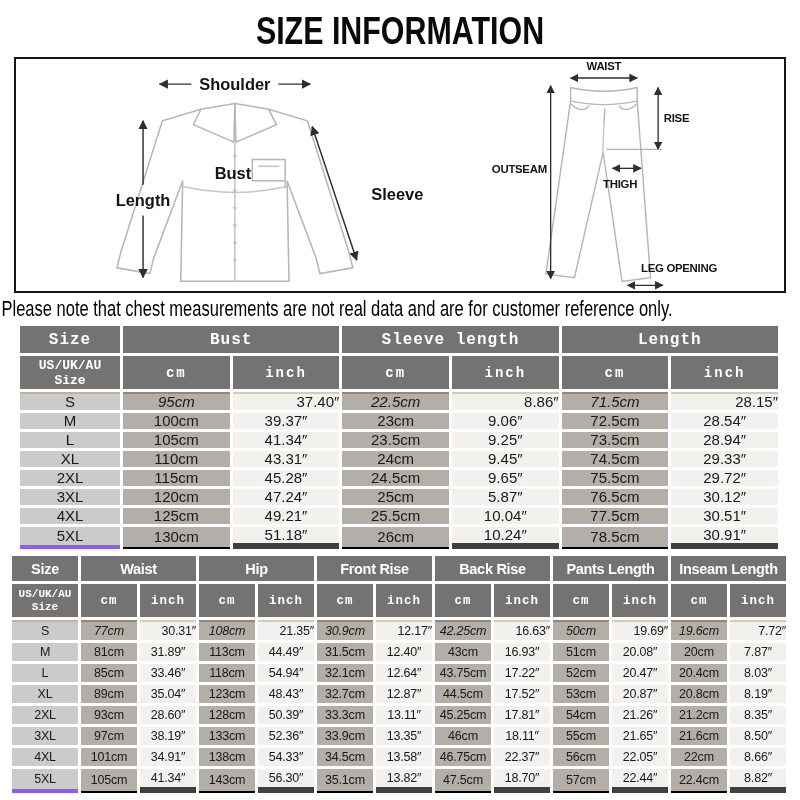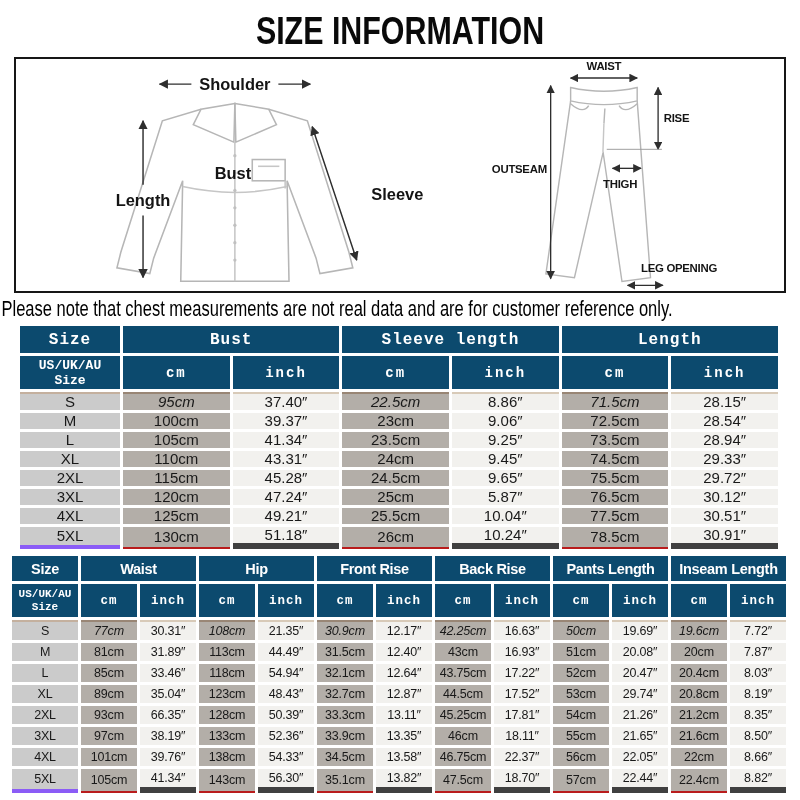--- a/index.html
+++ b/index.html
@@ -21,36 +21,36 @@
   .pants{width:43%;}
   .note{
     margin-top:2px;padding-left:2px;font-size:22px;line-height:27px;
     white-space:nowrap;transform:scaleX(.75);transform-origin:0 50%;
     width:134%;color:#000;
   }
   table{border-collapse:separate;border-spacing:3px;table-layout:fixed;}
   .t1{width:764px;margin:1px 0 0 17px;}
   .t2{width:780px;margin:1px 0 0 9px;}
   th,td{text-align:center;vertical-align:middle;padding:0;overflow:hidden;white-space:nowrap;}
-  th.g{background:#0c4a6e;color:#fff;font-weight:700;}
+  th.g{background:#737373;color:#fff;font-weight:700;}
   .t1 th.top{height:27px;font-family:"Liberation Mono",monospace;font-size:16px;letter-spacing:1px;}
   .t1 th.sub{height:33px;font-family:"Liberation Mono",monospace;font-size:13px;line-height:15px;white-space:normal;}
   .t1 th.unit{height:33px;font-family:"Liberation Mono",monospace;font-size:14px;letter-spacing:2px;}
   .t1 td{height:16px;line-height:16px;font-size:15px;}
   .t2 th.top{height:25px;font-size:14.5px;letter-spacing:-0.3px;}
   .t2 th.sub{height:33px;font-family:"Liberation Mono",monospace;font-size:11px;line-height:13px;white-space:normal;}
   .t2 th.unit{height:33px;font-family:"Liberation Mono",monospace;font-size:12.5px;letter-spacing:1px;}
   .t2 td{height:18px;line-height:18px;font-size:12.5px;letter-spacing:-0.2px;}
   td.size{background:#cbcbcb;color:#191919;}
   td.cm{background:#b3aea8;color:#191919;}
   td.inch{background:#f2f1ee;color:#191919;}
   tbody tr:first-child td.cm{border-top:2px solid #998675;font-style:italic;}
   tbody tr:first-child td.size{border-top:2px solid #c4b09e;}
-  tbody tr:first-child td.inch{border-top:2px solid #d8cab8;}
-  tbody tr:last-child td.cm{border-bottom:2px solid #b91c1c;margin-top:24px;}
+  tbody tr:first-child td.inch{border-top:2px solid #d8cab8;text-align:right;}
+  tbody tr:last-child td.cm{border-bottom:2px solid #000000;margin-top:24px;}
   tbody tr:last-child td.size{border-bottom:4px solid #8b5cf6;}
   tbody tr:last-child td.inch{border-bottom:6px solid #404040;}
   text{font-family:"Liberation Sans",sans-serif;}
 </style>
 </head>
 <body>
 
 <div class="title">SIZE INFORMATION</div>
 
 <div class="dbox">
@@ -325,28 +325,28 @@
         <td class="size">XL</td>
         <td class="cm">89cm</td>
         <td class="inch">35.04″</td>
         <td class="cm">123cm</td>
         <td class="inch">48.43″</td>
         <td class="cm">32.7cm</td>
         <td class="inch">12.87″</td>
         <td class="cm">44.5cm</td>
         <td class="inch">17.52″</td>
         <td class="cm">53cm</td>
-        <td class="inch">29.74″</td>
+        <td class="inch">20.87″</td>
         <td class="cm">20.8cm</td>
         <td class="inch">8.19″</td>
       </tr>
       <tr>
         <td class="size">2XL</td>
         <td class="cm">93cm</td>
-        <td class="inch">66.35″</td>
+        <td class="inch">28.60″</td>
         <td class="cm">128cm</td>
         <td class="inch">50.39″</td>
         <td class="cm">33.3cm</td>
         <td class="inch">13.11″</td>
         <td class="cm">45.25cm</td>
         <td class="inch">17.81″</td>
         <td class="cm">54cm</td>
         <td class="inch">21.26″</td>
         <td class="cm">21.2cm</td>
         <td class="inch">8.35″</td>
@@ -362,21 +362,21 @@
         <td class="cm">46cm</td>
         <td class="inch">18.11″</td>
         <td class="cm">55cm</td>
         <td class="inch">21.65″</td>
         <td class="cm">21.6cm</td>
         <td class="inch">8.50″</td>
       </tr>
       <tr>
         <td class="size">4XL</td>
         <td class="cm">101cm</td>
-        <td class="inch">39.76″</td>
+        <td class="inch">34.91″</td>
         <td class="cm">138cm</td>
         <td class="inch">54.33″</td>
         <td class="cm">34.5cm</td>
         <td class="inch">13.58″</td>
         <td class="cm">46.75cm</td>
         <td class="inch">22.37″</td>
         <td class="cm">56cm</td>
         <td class="inch">22.05″</td>
         <td class="cm">22cm</td>
         <td class="inch">8.66″</td>

